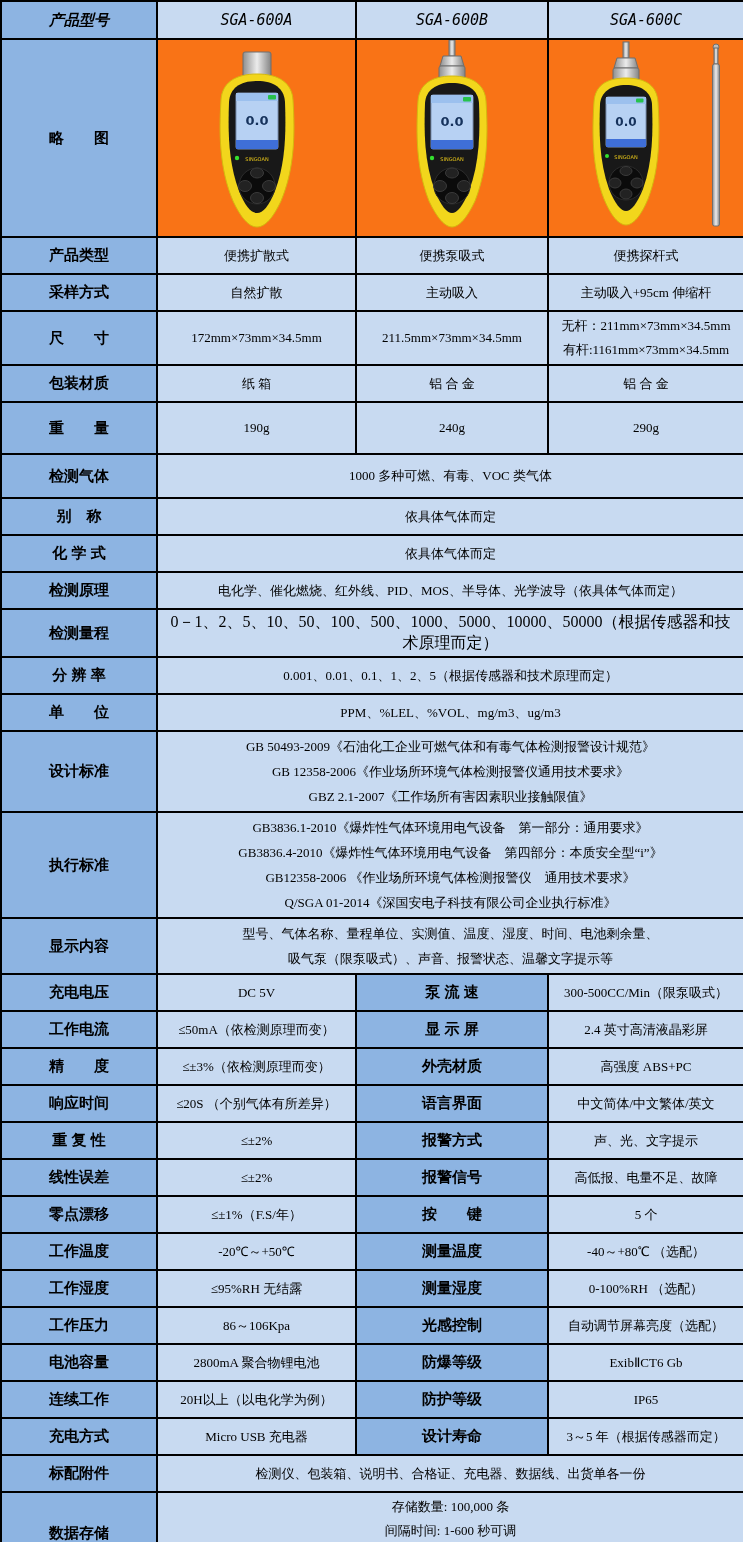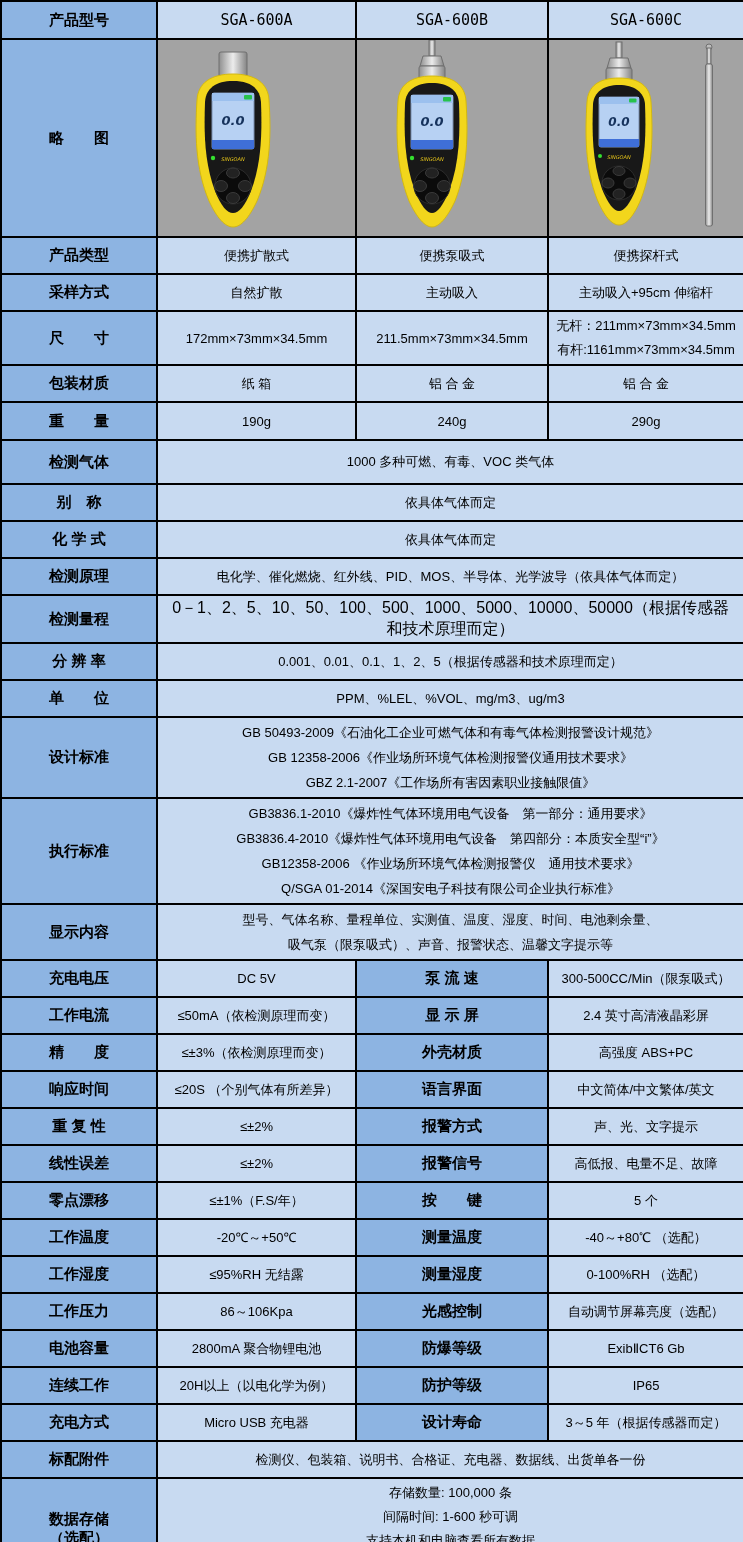--- a/index.html
+++ b/index.html
@@ -1,29 +1,29 @@
 <!DOCTYPE html>
 <html><head>
 <meta charset="utf-8">
 <style>
   html,body{margin:0;padding:0;background:#ffffff;}
   body{width:743px;font-family:"Liberation Sans",sans-serif;color:#000;}
   table.spec{width:743px;border-collapse:collapse;table-layout:fixed;background:#fff;}
   table.spec td{border:2px solid #000;overflow:hidden;vertical-align:middle;}
   .lab{background:#8DB4E2;font-weight:bold;text-align:center;font-size:15px;line-height:1.25;}
-  .val{background:#C8DAF1;font-size:13px;font-family:Liberation Sans, sans-serif;}
+  .val{background:#C8DAF1;font-size:13px;font-family:Liberation Serif, serif;}
   .c{text-align:center;}
   .l{text-align:center;padding:2px 7px;white-space:pre-line;}
   .pre{white-space:pre-line;}
   .multi{line-height:25px;}
   .multi4{line-height:24px;}
   .small{font-size:16px;}
   .mono{font-family:"DejaVu Sans Mono","Liberation Mono",monospace;font-size:15px;margin-left:28px;}
-  .img{background:#a3a3a3;text-align:left;vertical-align:middle;padding:0;font-style:italic;}
-  tr.h38{height:38px;} tr.h197{height:197px;} tr.h37{height:37px;} tr.h35{height:38px;}
+  .img{background:#f97316;text-align:center;vertical-align:middle;padding:0;}
+  tr.h38{height:38px;font-style:italic;} tr.h197{height:197px;} tr.h37{height:37px;} tr.h35{height:52px;}
   tr.h36{height:44px;} tr.h56{height:40px;} tr.h75{height:75px;} tr.h102{height:102px;}
   tr.h53{height:53px;} tr.h99{height:99px;}
   svg text{font-family:"DejaVu Sans","Liberation Sans",sans-serif;}
 </style>
 </head>
 <body>
 
 <table class="spec">
   <colgroup>
     <col style="width:156px">

